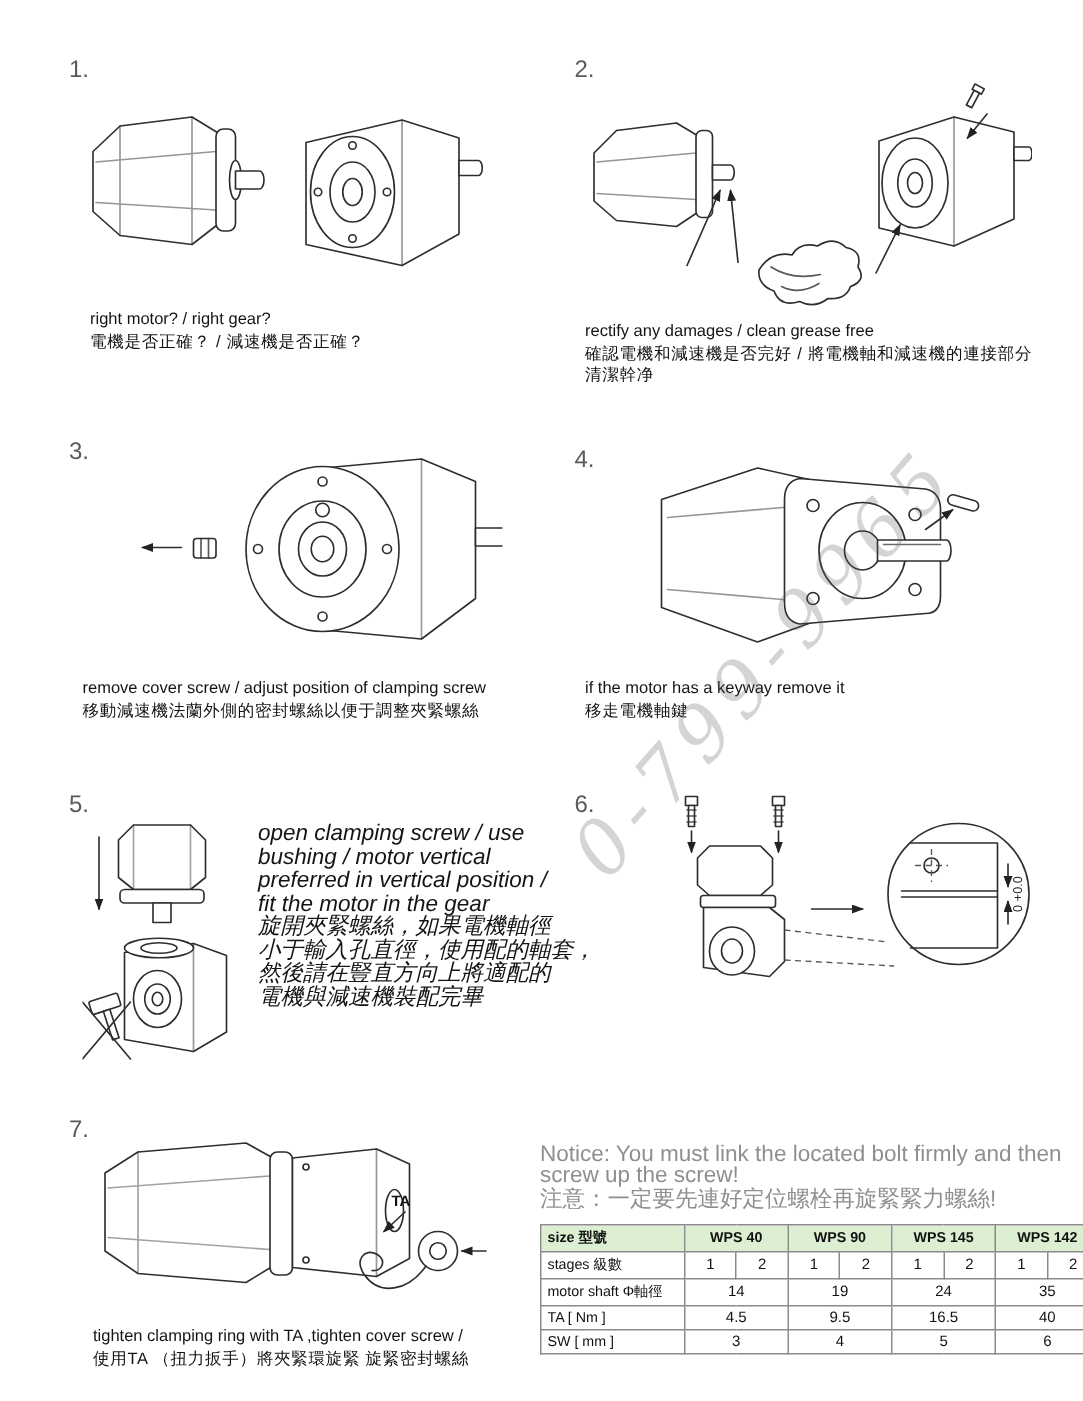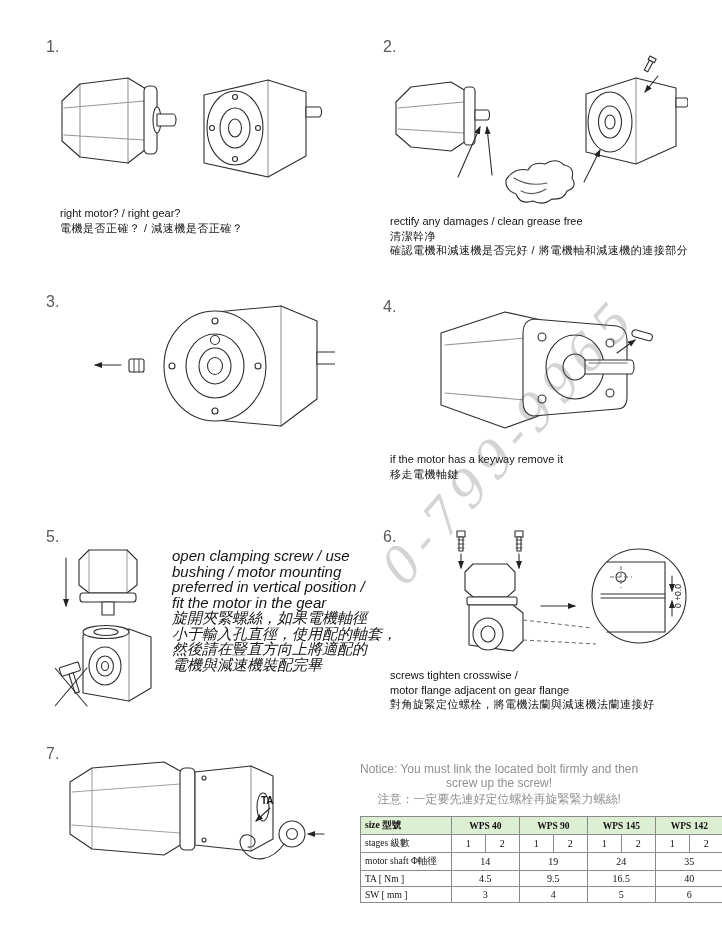--- a/index.html
+++ b/index.html
@@ -12,25 +12,25 @@
   .cap .zh { letter-spacing:0.5px; }
   .block { position:absolute; font-size:15px; line-height:15.5px; color:#141414; white-space:nowrap;font-style:italic; }
   .fig { position:absolute;text-decoration:underline; }
 
   .ln   { fill:none; stroke:#2e2e2e; stroke-width:1.1; stroke-linecap:round; stroke-linejoin:round; }
   .fw   { fill:#ffffff; stroke:#2e2e2e; stroke-width:1.1; stroke-linejoin:round; }
   .dash { fill:none; stroke:#555; stroke-width:0.9; stroke-dasharray:4 3; }
   .dim  { font:8.5px "Liberation Sans", sans-serif; fill:#222; }
   .tlab { font:bold 10px "Liberation Sans", sans-serif; fill:#111; }
 
-  .notice { position:absolute; left:360px; top:763px; font-size:12px; line-height:13.5px; color:#8f8f8f; white-space:nowrap;text-align:center; }
+  .notice { position:absolute; left:360px; top:763px; font-size:15px; line-height:13.5px; color:#8f8f8f; white-space:nowrap; }
   .notice .zh { margin-top:3px; }
 
   .spec { position:absolute; left:360px; top:816px; border-collapse:collapse; table-layout:fixed; background:#fff; }
-  .spec td { border:1px solid #8a8a8a; font-size:10px; color:#111; text-align:center; padding:2px 14px; height:16px; white-space:nowrap; overflow:hidden;font-family:Liberation Serif, serif; }
+  .spec td { border:1px solid #8a8a8a; font-size:10px; color:#111; text-align:center; padding:2px 14px; height:16px; white-space:nowrap; overflow:hidden; }
   .spec td.lbl { text-align:left; padding-left:4px; font-size:9.5px; }
   .spec tr.hdr td { background:#ddefd2; font-weight:bold; font-size:9.5px; }
 
   .watermark { position:absolute; left:392px; top:548px; transform-origin:0 50%; transform:rotate(-49deg);
     font-family:"DejaVu Serif", serif; font-style:italic; font-size:50px; letter-spacing:7px;
     color:rgba(90,90,90,0.26); white-space:nowrap; pointer-events:none; }
 </style>
 </head>
 <body>
 
@@ -99,22 +99,22 @@
       <g transform="translate(262,6) rotate(28)">
         <rect class="fw" x="0" y="0" width="7" height="4"></rect>
         <rect class="fw" x="1.5" y="4" width="4" height="11"></rect>
       </g>
       <line class="ln" x1="270" y1="26" x2="257" y2="42" marker-end="url(#arr)"></line>
       <line class="ln" x1="196" y1="132" x2="212" y2="100" marker-end="url(#arr)"></line>
     </svg>
   </div>
   <div class="cap" style="left:390px;top:214px">
     <div class="en">rectify any damages / clean grease free</div>
+    <div class="zh">確認電機和減速機是否完好 / 將電機軸和減速機的連接部分</div>
     <div class="zh">清潔幹净</div>
-    <div class="zh">確認電機和減速機是否完好 / 將電機軸和減速機的連接部分</div>
   </div>
 
   <div class="stepnum" style="left:46px;top:293px">3.</div>
   <div class="fig" style="left:75px;top:295px">
     <svg width="260" height="145" viewBox="0 0 260 145">
       <g>
         <path class="fw" d="M130,18 L206,11 L242,26 L242,104 L206,131 L130,124 Z"></path>
         <path class="ln" d="M206,11 L206,131" opacity="0.5"></path>
         <path class="fw" d="M242,57 h20 a3,6 0 0 1 0,12 h-20 Z"></path>
         <ellipse class="fw" cx="140" cy="71" rx="51" ry="55"></ellipse>
@@ -128,20 +128,22 @@
         <circle class="ln" cx="140" cy="45" r="4.5"></circle>
       </g>
       <g>
         <rect class="fw" x="54" y="64" width="15" height="13" rx="2"></rect>
         <path class="ln" d="M59,64 v13 M64,64 v13" opacity="0.8"></path>
       </g>
       <line class="ln" x1="46" y1="70" x2="20" y2="70" marker-end="url(#arr)"></line>
     </svg>
   </div>
   <div class="cap" style="left:55px;top:452px">
+    <div class="en">remove cover screw / adjust position of clamping screw</div>
+    <div class="zh">移動減速機法蘭外側的密封螺絲以便于調整夾緊螺絲</div>
   </div>
 
   <div class="stepnum" style="left:383px;top:298px">4.</div>
   <div class="fig" style="left:425px;top:295px">
     <svg width="240" height="145" viewBox="0 0 240 145">
       <g>
         <path class="fw" d="M16,38 L80,17 L116,25 L116,120 L80,133 L16,110 Z"></path>
         <path class="ln" d="M20,50 L112,42 M20,98 L112,106" opacity="0.5"></path>
         <path class="fw" d="M108,24 L192,31 Q202,33 202,45 L202,102 Q202,114 192,114 L108,121 Q98,119 98,107 L98,38 Q98,26 108,24 Z"></path>
         <circle class="ln" cx="117" cy="42" r="4"></circle>
@@ -188,21 +190,21 @@
           <rect class="fw" x="0" y="0" width="20" height="9" rx="1.5"></rect>
           <rect class="fw" x="7.5" y="9" width="4.5" height="20"></rect>
         </g>
         <line class="ln" x1="0" y1="128" x2="32" y2="166"></line>
         <line class="ln" x1="0" y1="166" x2="32" y2="128"></line>
       </g>
     </svg>
   </div>
   <div class="block" style="left:172px;top:548px">
     <div class="en">open clamping screw / use</div>
-    <div class="en">bushing /  motor mounting</div>
+    <div class="en">bushing /  motor vertical</div>
     <div class="en">preferred in vertical position /</div>
     <div class="en">fit  the motor in the gear</div>
     <div class="zh">旋開夾緊螺絲，如果電機軸徑</div>
     <div class="zh">小于輸入孔直徑，使用配的軸套，</div>
     <div class="zh">然後請在豎直方向上將適配的</div>
     <div class="zh">電機與減速機裝配完畢</div>
   </div>
 
   <div class="stepnum" style="left:383px;top:528px">6.</div>
   <div class="fig" style="left:415px;top:528px">
@@ -234,25 +236,20 @@
         <line class="ln" x1="186" y1="66" x2="250" y2="66"></line>
         <line class="ln" x1="186" y1="70" x2="250" y2="70"></line>
         <circle class="ln" cx="206" cy="49" r="5"></circle>
         <path class="dash" d="M206,38 v22 M195,49 h22"></path>
         <line class="ln" x1="257" y1="48" x2="257" y2="63" marker-end="url(#arr)"></line>
         <line class="ln" x1="257" y1="88" x2="257" y2="73" marker-end="url(#arr)"></line>
         <text class="dim" x="266" y="68" transform="rotate(-90 266 68)" text-anchor="middle">0 +0.0</text>
       </g>
     </svg>
   </div>
-  <div class="cap" style="left:390px;top:668px">
-    <div class="en">screws tighten crosswise /</div>
-    <div class="en">motor flange adjacent on gear flange</div>
-    <div class="zh">對角旋緊定位螺栓，將電機法蘭與減速機法蘭連接好</div>
-  </div>
 
   <div class="stepnum" style="left:46px;top:745px">7.</div>
   <div class="fig" style="left:58px;top:742px">
     <svg width="280" height="140" viewBox="0 0 280 140">
       <g>
         <path class="fw" d="M12,40 L34,26 L106,20 L124,30 L124,102 L106,113 L34,107 L12,92 Z"></path>
         <path class="ln" d="M14,50 L122,42 M14,83 L122,91 M34,26 L34,107" opacity="0.45"></path>
       </g>
       <g>
         <rect class="fw" x="122" y="26" width="15" height="82" rx="5"></rect>
@@ -264,20 +261,24 @@
       </g>
       <g>
         <circle class="fw" cx="234" cy="92" r="13"></circle>
         <circle class="ln" cx="234" cy="92" r="5.5"></circle>
         <path class="ln" d="M226,102 C214,119 195,122 185,108 C178,98 185,90 193,94 C200,98 197,106 190,105"></path>
       </g>
       <text class="tlab" x="203" y="62">TA</text>
       <line class="ln" x1="212" y1="66" x2="198" y2="79" marker-end="url(#arr)"></line>
       <line class="ln" x1="266" y1="92" x2="250" y2="92" marker-end="url(#arr)"></line>
     </svg>
+  </div>
+  <div class="cap" style="left:62px;top:884px">
+    <div class="en">tighten clamping ring with TA ,tighten cover screw /</div>
+    <div class="zh">使用TA （扭力扳手）將夾緊環旋緊 旋緊密封螺絲</div>
   </div>
 
   <div class="notice">
     <div class="en">Notice: You must link the located bolt firmly and then</div>
     <div class="en">screw up the screw!</div>
     <div class="zh">注意：一定要先連好定位螺栓再旋緊緊力螺絲!</div>
   </div>
 
   <table class="spec">
     <colgroup>

